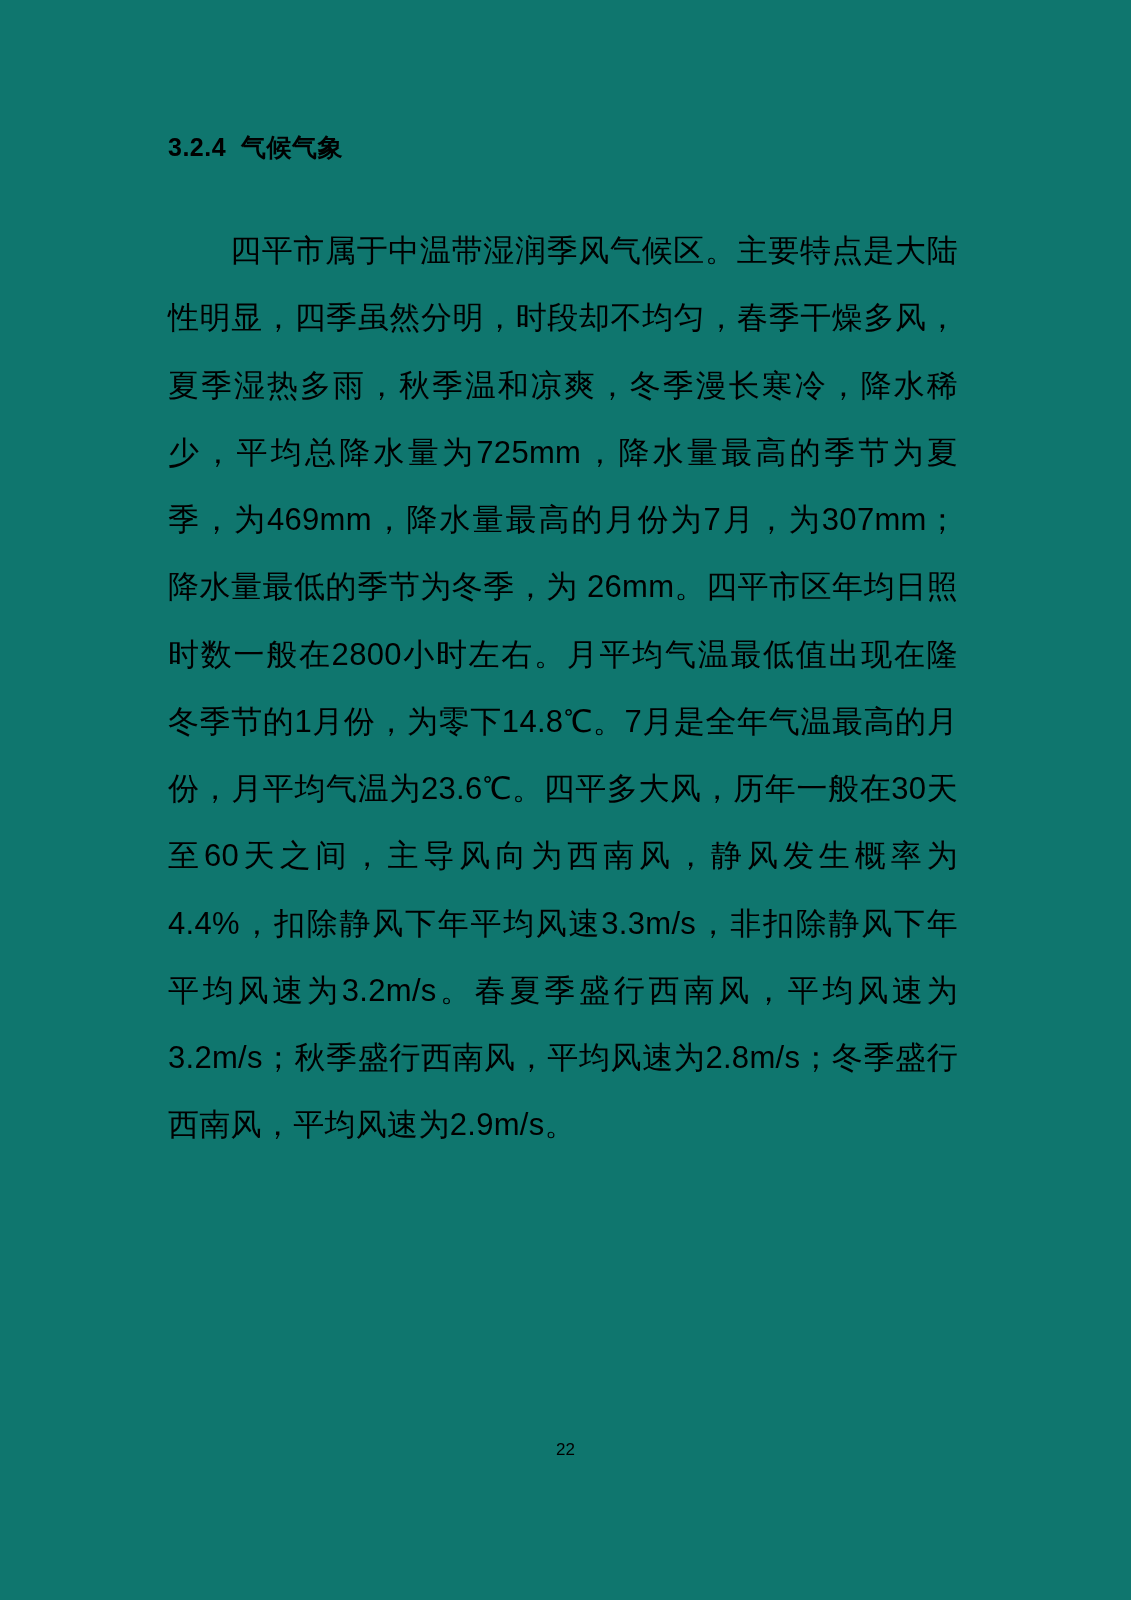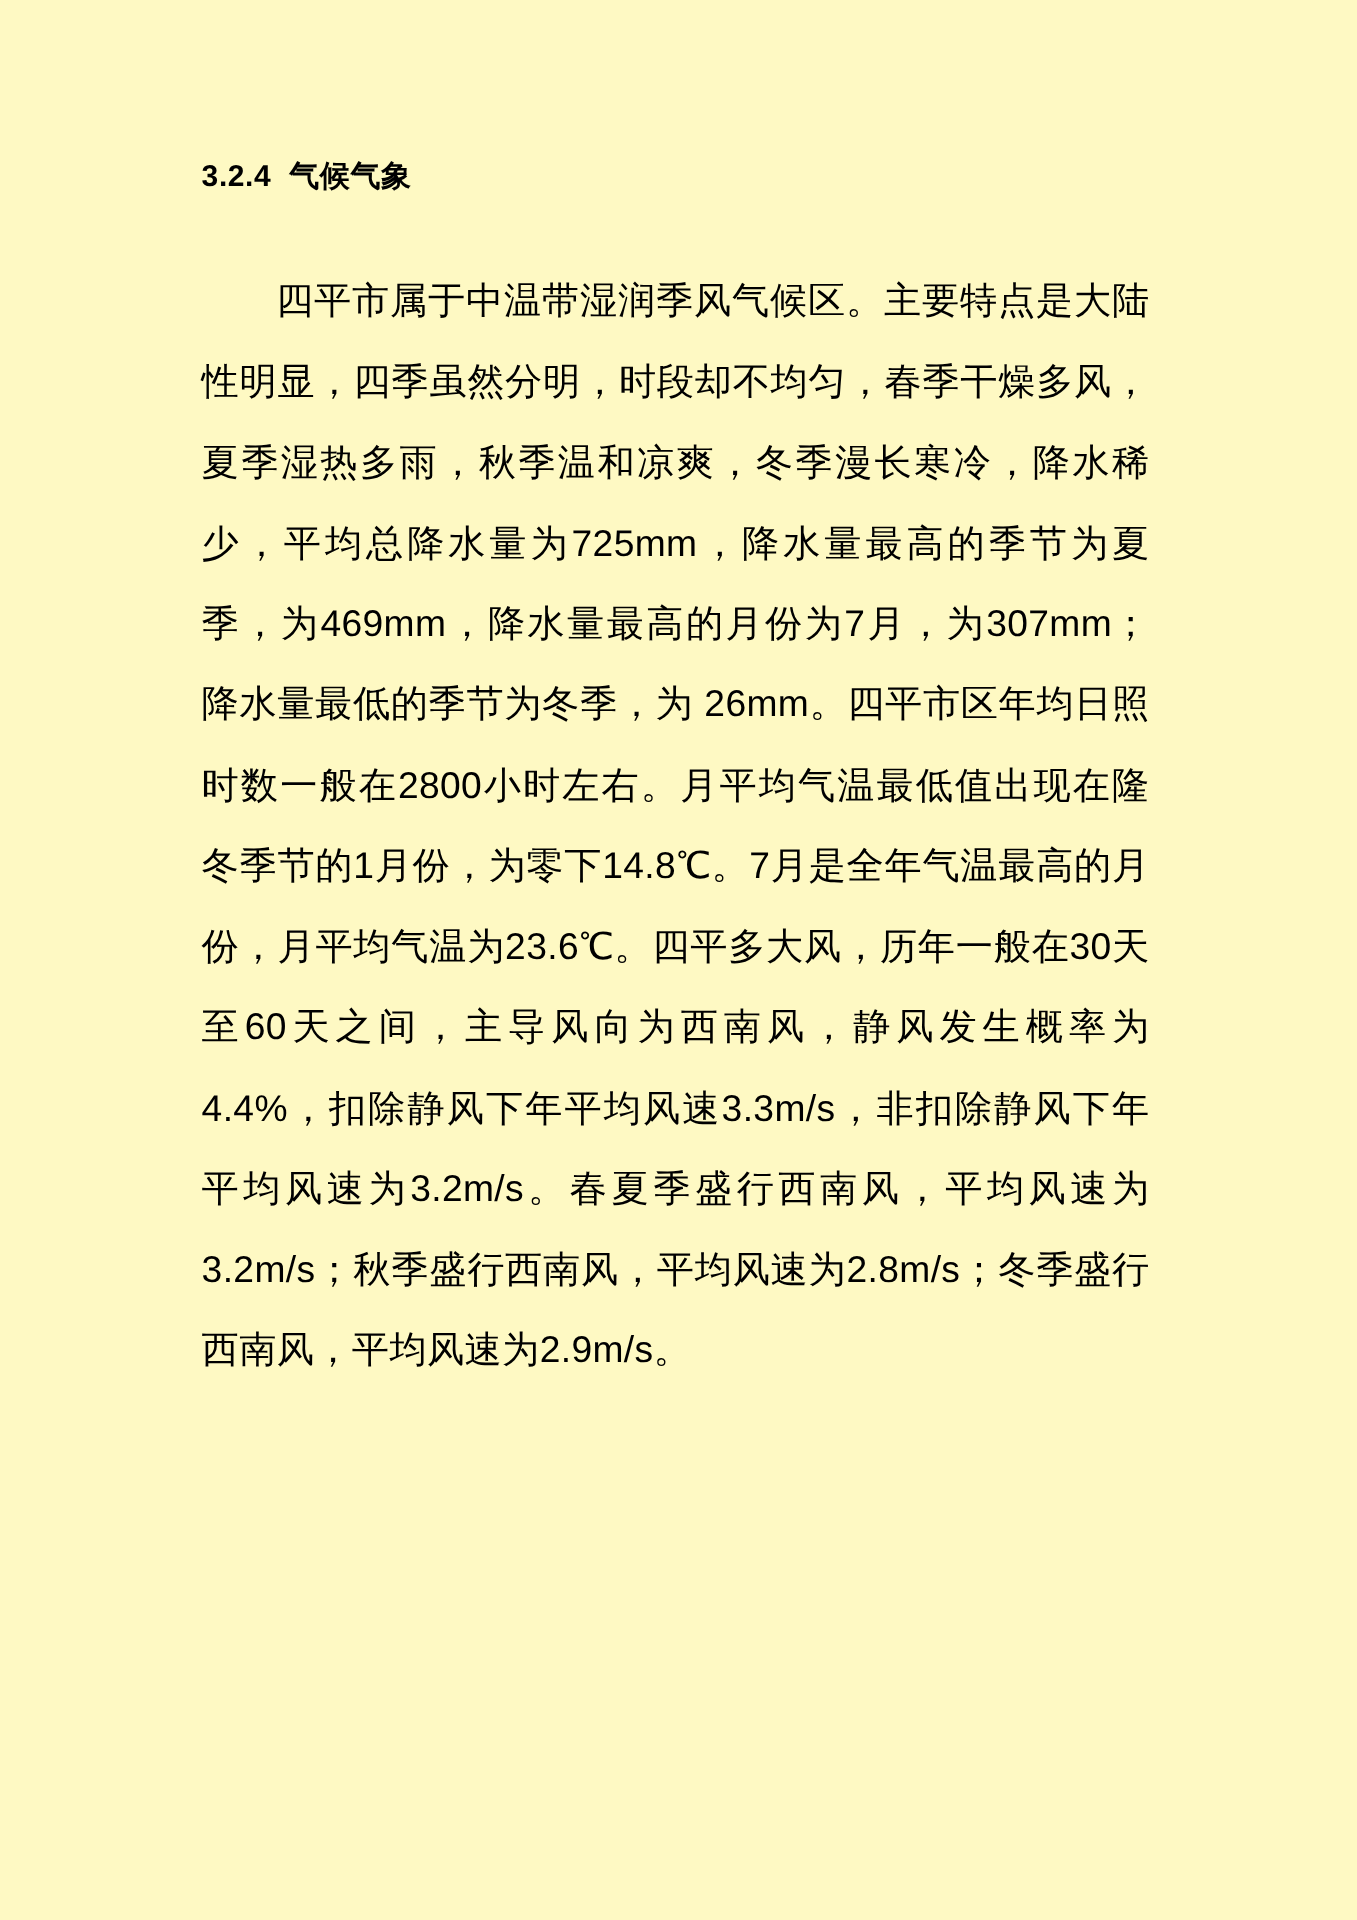--- a/index.html
+++ b/index.html
@@ -13,21 +13,21 @@
     position: relative;
     font-family: "Liberation Sans", sans-serif;
     color: #000000;
   }
   .page {
     position: absolute;
     top: 0;
     left: 0;
     width: 1131px;
     height: 1600px;
-    background: #fef9c3;
+    background: #0f766e;
     box-sizing: border-box;
   }
   .content {
     position: absolute;
     left: 168px;
     top: 130px;
     width: 790px;
   }
   .heading {
     font-size: 25px;
@@ -57,13 +57,14 @@
   }
 </style>
 </head>
 <body>
 
 <div class="page">
   <div class="content">
     <h2 class="heading">3.2.4  气候气象</h2>
     <p class="body-para">四平市属于中温带湿润季风气候区。主要特点是大陆性明显，四季虽然分明，时段却不均匀，春季干燥多风，夏季湿热多雨，秋季温和凉爽，冬季漫长寒冷，降水稀少，平均总降水量为725mm，降水量最高的季节为夏季，为469mm，降水量最高的月份为7月，为307mm；降水量最低的季节为冬季，为 26mm。四平市区年均日照时数一般在2800小时左右。月平均气温最低值出现在隆冬季节的1月份，为零下14.8℃。7月是全年气温最高的月份，月平均气温为23.6℃。四平多大风，历年一般在30天至60天之间，主导风向为西南风，静风发生概率为4.4%，扣除静风下年平均风速3.3m/s，非扣除静风下年平均风速为3.2m/s。春夏季盛行西南风，平均风速为3.2m/s；秋季盛行西南风，平均风速为2.8m/s；冬季盛行西南风，平均风速为2.9m/s。</p>
   </div>
+  <div class="page-number">22</div>
 </div>
 
 </body></html>

